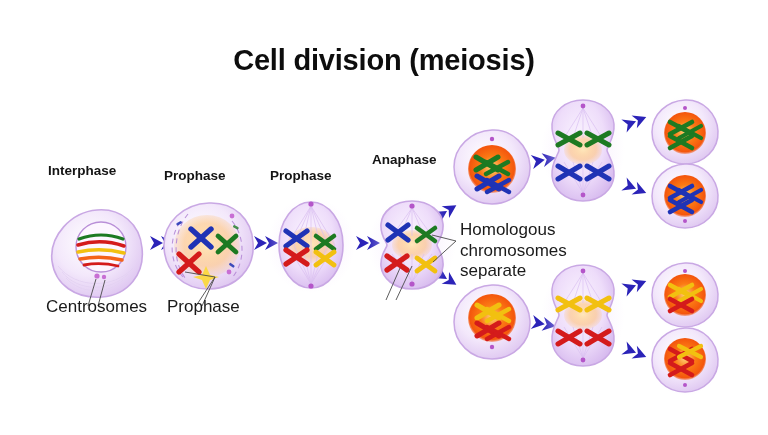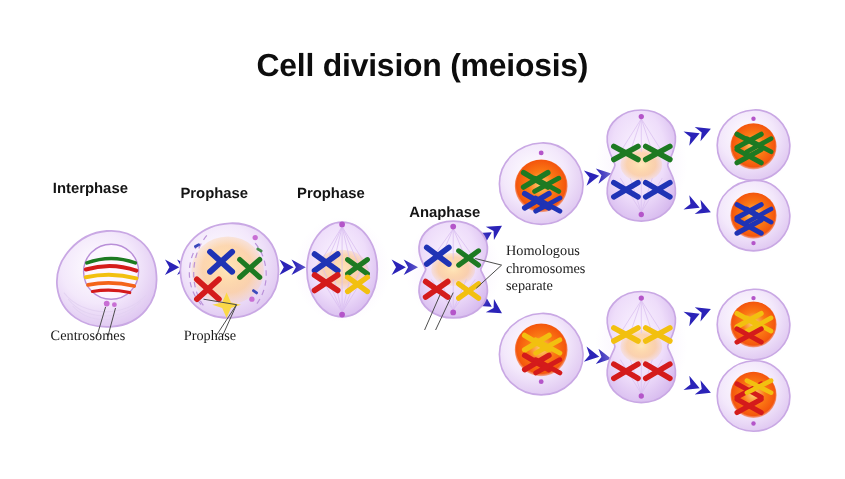--- a/index.html
+++ b/index.html
@@ -10,23 +10,22 @@
 
   .title{
     position:absolute;left:0;top:44px;width:768px;text-align:center;
     font-size:29px;font-weight:bold;letter-spacing:-.2px;color:#0d0d0d;
   }
   .stage-label{
     position:absolute;font-size:13.5px;font-weight:bold;color:#141414;
     white-space:nowrap;
   }
   .callout{
-    position:absolute;font-size:13px;line-height:1.22;color:#1a1a1a;
+    position:absolute;font-size:17px;line-height:1.22;color:#1a1a1a;
     white-space:pre-line;
-    font-family:Liberation Serif, serif;
   }
 </style>
 </head>
 <body>
 
 <div id="stage">
 
   <div class="title">Cell division (meiosis)</div>
 
   <svg viewBox="0 0 768 435">
@@ -404,21 +403,21 @@
         <path d="M670,363 L692,375" stroke="#d41b1b" stroke-width="4.6"></path>
         <path d="M692,363 L670,375" stroke="#d41b1b" stroke-width="4.6"></path>
       </g>
       <circle cx="685" cy="385" r="2" fill="#b455c9"></circle>
     </g>
   </svg>
 
   <div class="stage-label" style="left:48px;top:163px;">Interphase</div>
   <div class="stage-label" style="left:164px;top:168px;">Prophase</div>
   <div class="stage-label" style="left:270px;top:168px;">Prophase</div>
-  <div class="stage-label" style="left:372px;top:185px;">Anaphase</div>
+  <div class="stage-label" style="left:372px;top:152px;">Anaphase</div>
 
   <div class="callout" style="left:46px;top:297px;">Centrosomes</div>
   <div class="callout" style="left:167px;top:297px;">Prophase</div>
   <div class="callout" style="left:460px;top:220px;">Homologous
 chromosomes
 separate</div>
 
 </div>
 
 </body></html>

